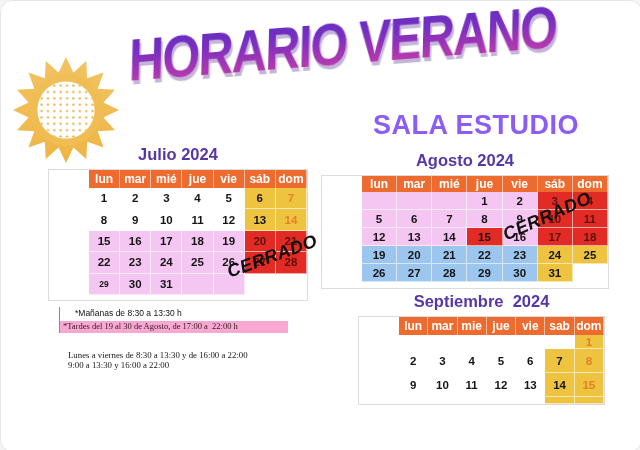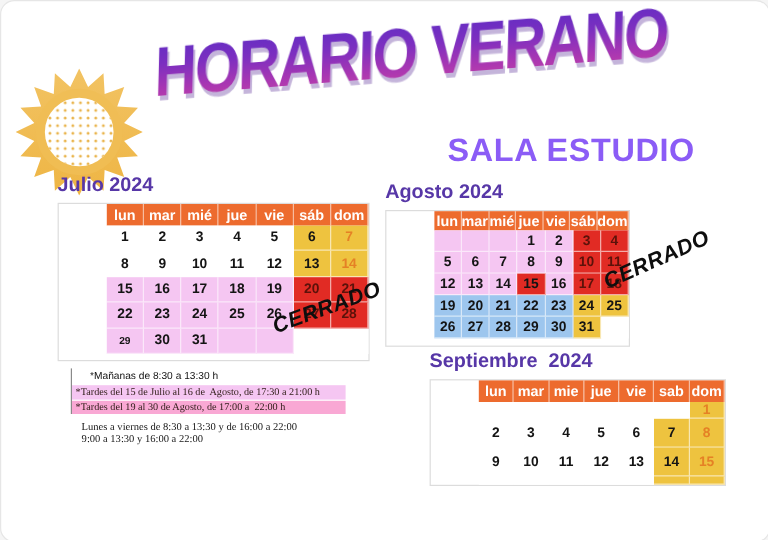--- a/index.html
+++ b/index.html
@@ -14,39 +14,39 @@
     font-size:58px;font-weight:900;letter-spacing:-2px;
     transform:skewX(-6deg) scaleX(.84);transform-origin:left;
     background:linear-gradient(180deg,#5a2cc4 0%,#7c2fc0 40%,#a836b2 70%,#cb46a4 100%);
     -webkit-background-clip:text;background-clip:text;color:transparent;
     filter:drop-shadow(2px 4px 0 rgba(148,118,188,.55));
   }
   .subtitle{position:absolute;left:372px;top:109px;font-size:27px;font-weight:800;color:#8b5cf6;letter-spacing:.5px;}
 
   
   .cal{position:absolute;}
-  .cal-title{font-size:16.5px;font-weight:700;color:#5737a7;text-align:left;margin-bottom:5px;white-space:pre;}
+  .cal-title{font-size:16.5px;font-weight:700;color:#5737a7;text-align:center;margin-bottom:5px;white-space:pre;}
   .cal-table{position:relative;border:1px solid #dcdcdc;background:#fff;padding-left:40px;}
   .cal-head,.cal-body{display:grid;grid-template-columns:repeat(7,1fr);}
   .hcell{background:#ed6b2e;color:#fff;font-weight:700;font-size:12px;
          display:flex;align-items:center;justify-content:center;
          border-right:1px solid rgba(255,255,255,.55);}
   .dcell{display:flex;align-items:center;justify-content:center;
          font-weight:700;font-size:11.5px;color:#141414;
          border-right:1px solid rgba(255,255,255,.6);border-bottom:1px solid rgba(255,255,255,.6);}
   .c-w{background:#ffffff;} .c-p{background:#f5c6f2;} .c-y{background:#eec33f;}
   .c-r{background:#e12b24;} .c-b{background:#9dc6ee;}
   .f-o{color:#e58125;} .f-m{color:#5c120a;} .sm{font-size:8.5px;}
 
   #cal-0{left:47px;top:144px;width:260px;}
   #cal-0 .cal-head{height:18px;}
   #cal-0 .cal-body{grid-auto-rows:21.4px;}
   #cal-0 .cal-table{padding-bottom:5px;}
 
-  #cal-1{left:320px;top:150px;width:204px;}
+  #cal-1{left:320px;top:150px;width:288px;}
   #cal-1 .cal-head{height:16px;}
   #cal-1 .cal-body{grid-auto-rows:18px;}
   #cal-1 .cal-table{padding-bottom:6px;}
 
   #cal-2{left:320px;top:291px;width:247px;margin-left:37px;}
   #cal-2 .cal-head{height:18px;}
   #cal-2 .cal-body{grid-template-rows:14px 24px 24px 7px;}
 
   .stamp{position:absolute;font-weight:900;font-style:italic;color:#0e0e0e;
          white-space:nowrap;letter-spacing:.5px;z-index:5;}
@@ -235,21 +235,20 @@
           <div class="dcell c-w"></div>
           <div class="dcell c-w"></div>
           <div class="dcell c-y"></div>
           <div class="dcell c-y"></div>
         </div>
     </div>
   </div>
 
   <div class="legend">
     <div class="legend-line1">*Mañanas de 8:30 a 13:30 h</div>
-    <div class="bar pink">*Tardes del 15 de Julio al 16 de  Agosto, de 17:30 a 21:00 h</div>
     <div class="bar blue">*Tardes del 19 al 30 de Agosto, de 17:00 a  22:00 h</div>
   </div>
 
   <div class="after">
     <div>Lunes a viernes de 8:30 a 13:30 y de 16:00 a 22:00</div>
     <div>9:00 a 13:30 y 16:00 a 22:00</div>
   </div>
 
 </div>
 

